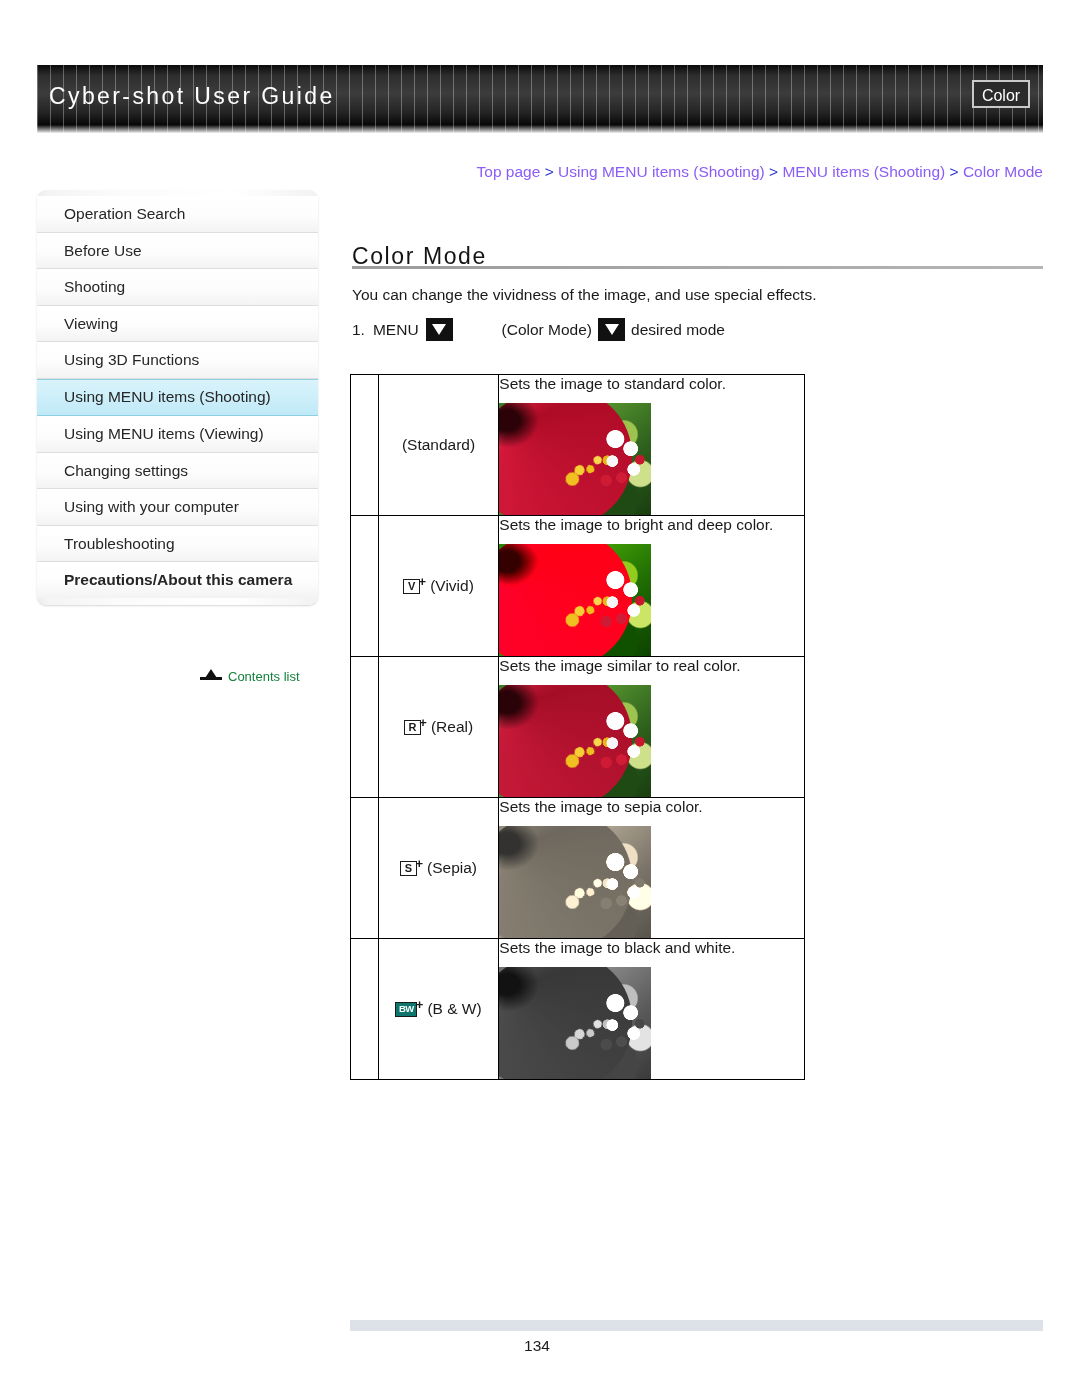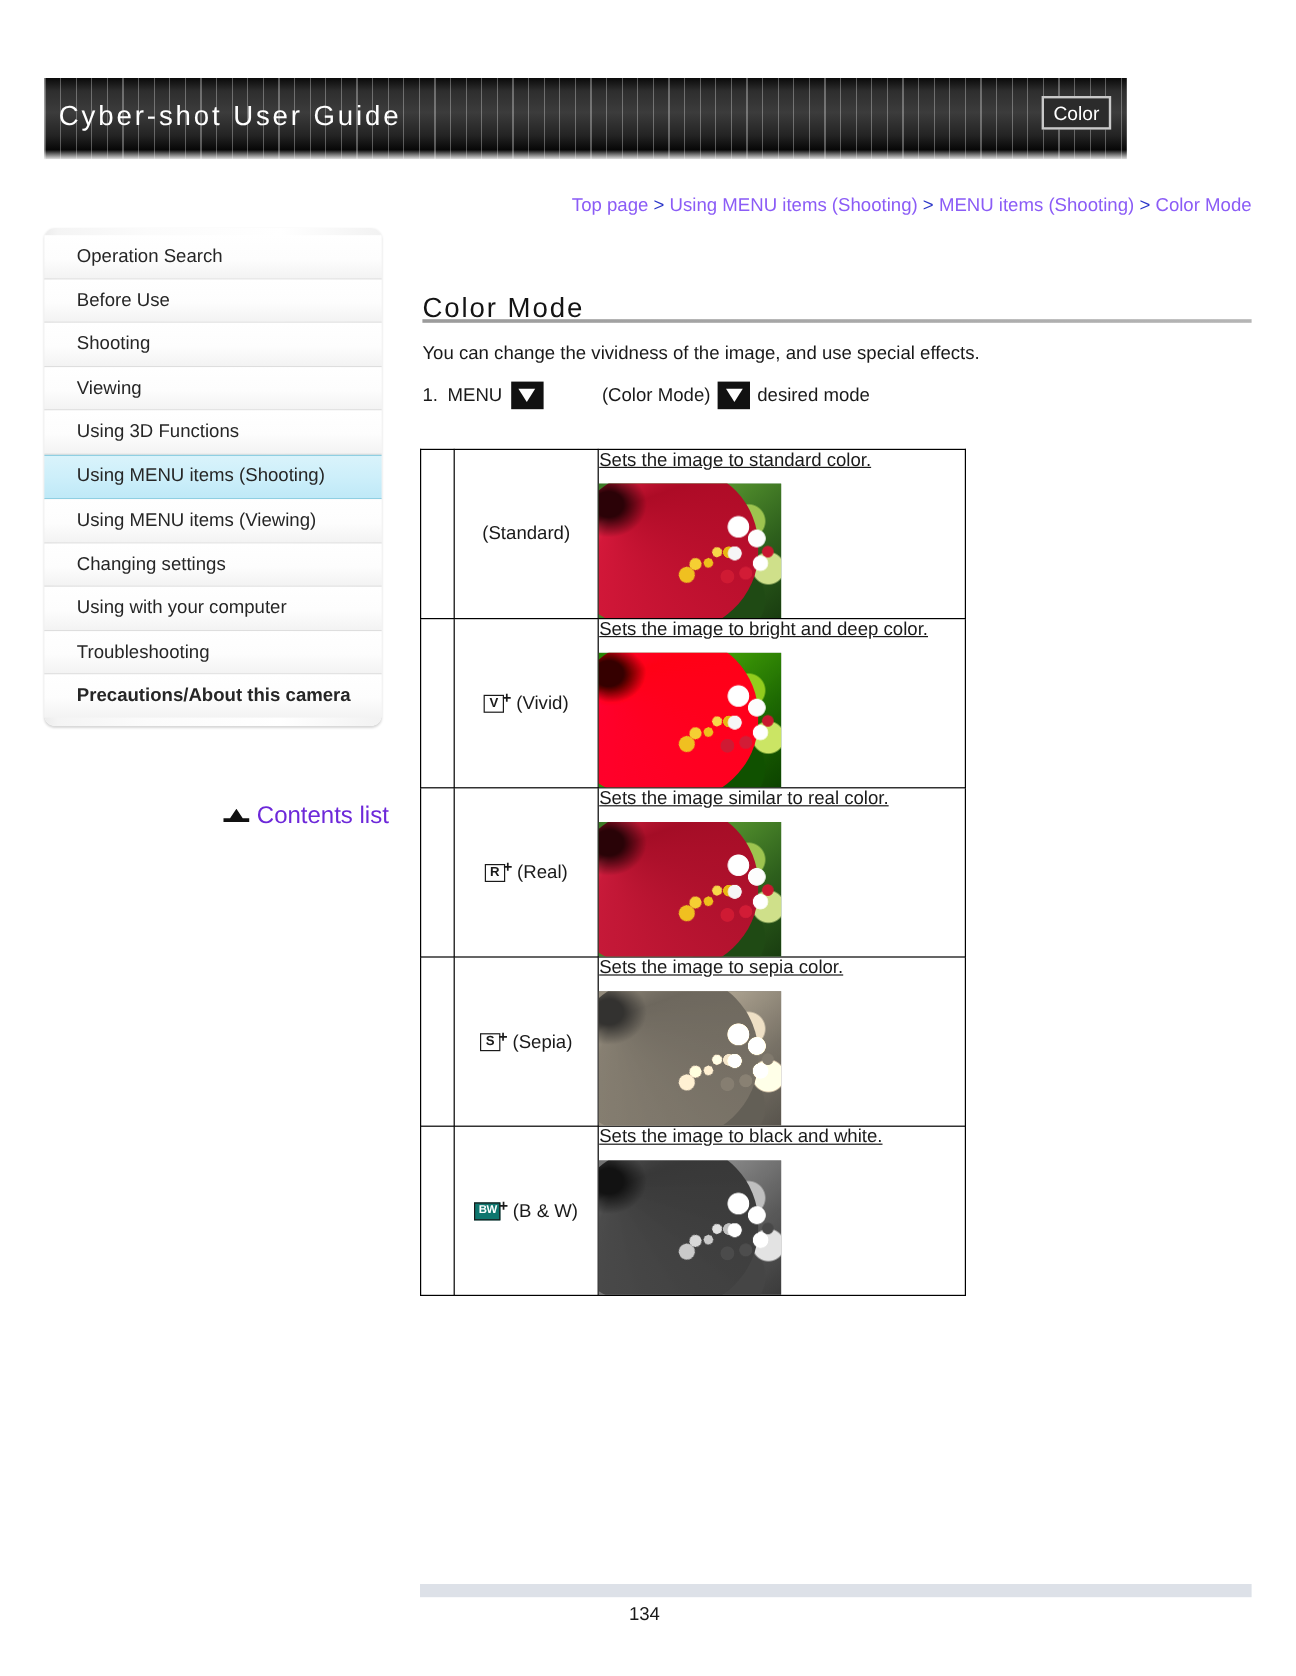--- a/index.html
+++ b/index.html
@@ -14,21 +14,21 @@
     font-family: "Liberation Sans", sans-serif;
     color: #1a1a1a;
     overflow: hidden;
   }
 
   
   #header-banner {
     position: absolute;
     left: 37px;
     top: 65px;
-    width: 902px;
+    width: 1006px;
     height: 68px;
     background:
       repeating-linear-gradient(to right,
         rgba(255,255,255,0.30) 0px,
         rgba(255,255,255,0.30) 1px,
         rgba(255,255,255,0.0) 1px,
         rgba(255,255,255,0.0) 13px),
       linear-gradient(to bottom,
         #0a0a0a 0%,
         #2e2e2e 16%,
@@ -104,24 +104,24 @@
   .nav-item:last-child { border-bottom: none; font-weight: bold; }
   .nav-item.active {
     background: linear-gradient(to bottom, #d9f3fb 0%, #cdeffa 50%, #bfe9f7 100%);
     border-top: 1px solid #8fcfe2;
     border-bottom: 1px solid #8fcfe2;
     line-height: 33.5px;
   }
 
   #contents-list-link {
     position: absolute;
-    left: 186px;
+    left: 200px;
     top: 669px;
-    font-size: 20px;
-    color: #6d28d9;
+    font-size: 13px;
+    color: #15803d;
     cursor: pointer;
     white-space: nowrap;
   }
   #contents-list-icon {
     display: inline-block;
     width: 22px;
     height: 11px;
     margin-right: 6px;
     vertical-align: 1px;
     background: #111111;
@@ -198,21 +198,21 @@
     border-collapse: collapse;
     border: 1.6px solid #000000;
   }
   #mode-table td {
     border: 1.6px solid #000000;
     vertical-align: middle;
     padding: 0;
   }
   td.col-blank { width: 27px; }
   td.col-mode  { width: 120px; text-align: center; font-size: 15.5px; color: #1a1a1a; }
-  td.col-desc  { width: 305px; vertical-align: top; padding: 12px 0 14px 14px; text-decoration: underline; }
+  td.col-desc  { width: 305px; vertical-align: top; padding: 12px 0 14px 14px; }
   .desc-text {
     font-size: 15.5px;
     color: #1a1a1a;
     white-space: nowrap;
     margin-bottom: 10px;
   }
   .mode-label { white-space: nowrap; display: inline-block; }
 
   
   .mode-icon {

